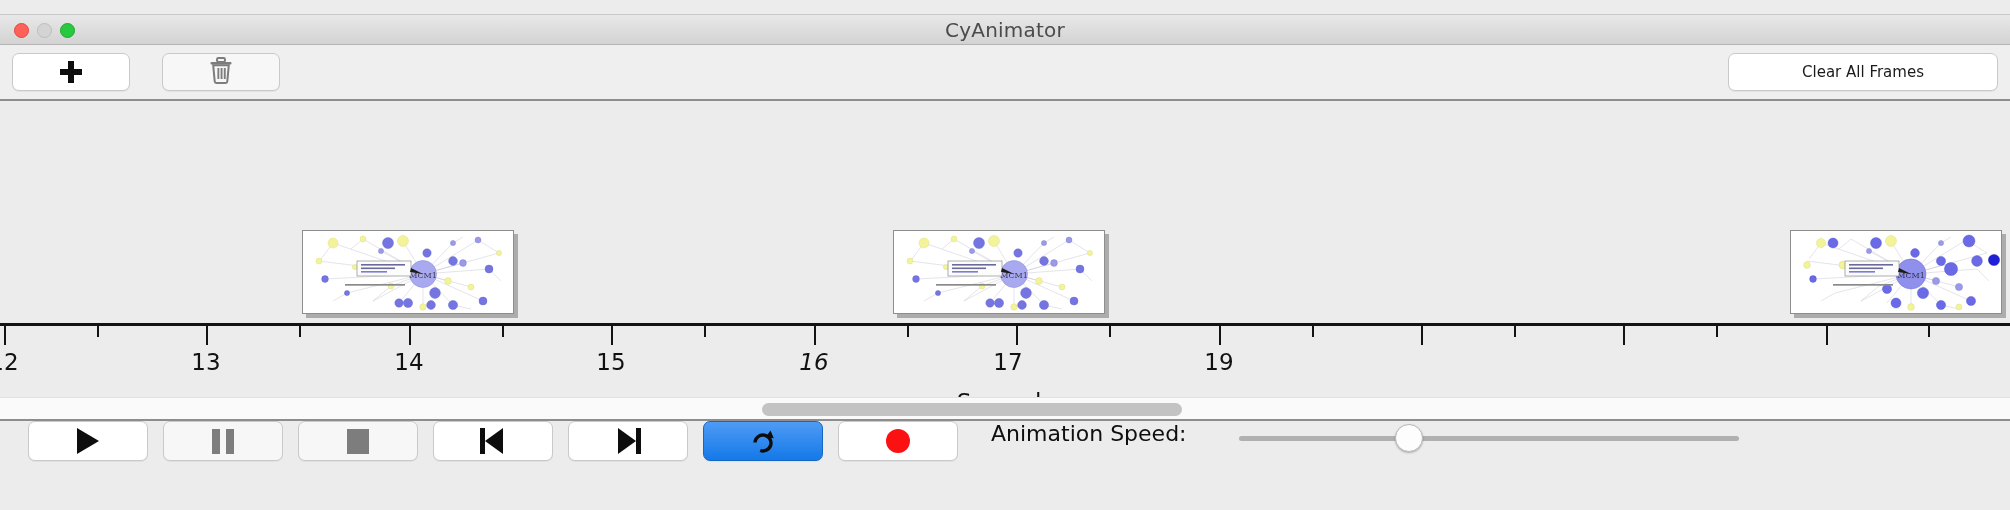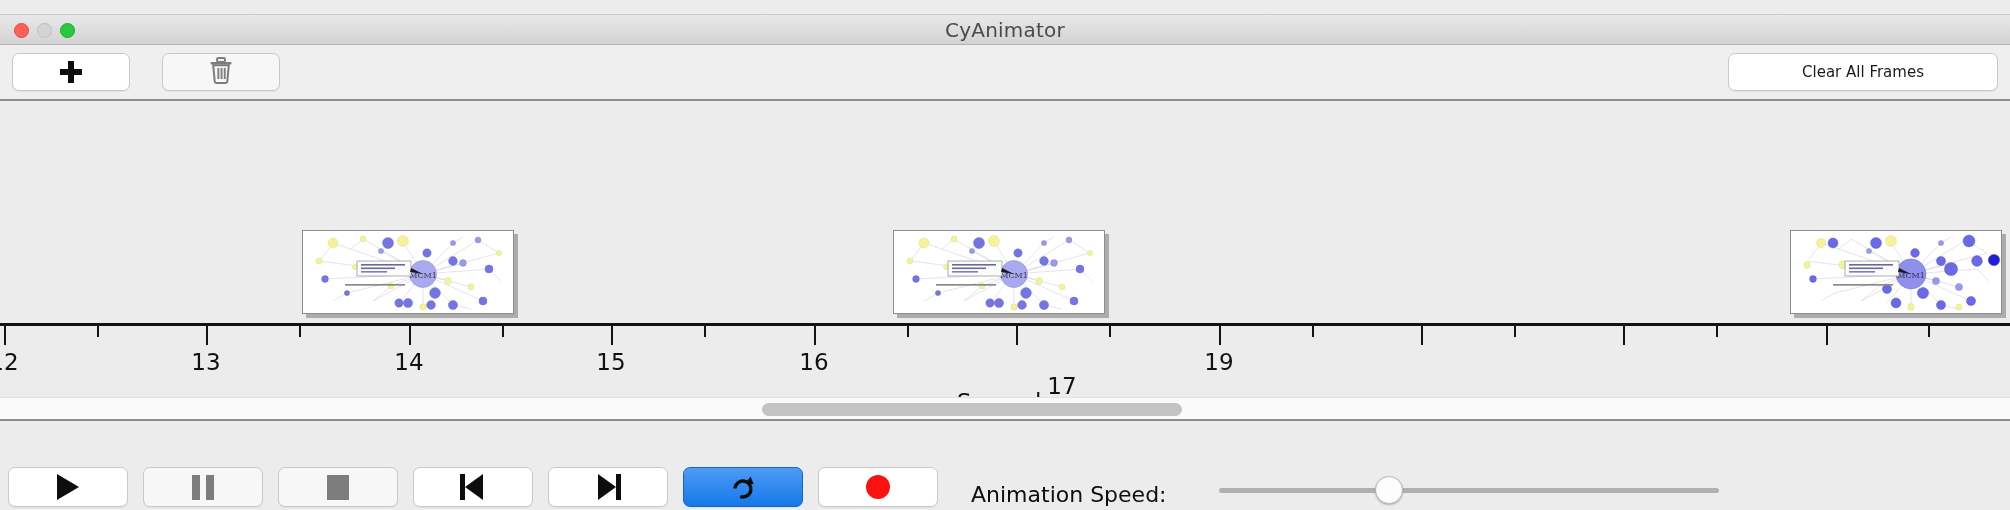--- a/index.html
+++ b/index.html
@@ -140,21 +140,21 @@
   }
   .hscroll-thumb {
     position: absolute; top: 5px; left: 762px; width: 420px; height: 13px;
     background: #c3c3c3; border-radius: 7px; cursor: pointer;
   }
 
   
   .playbar {
     position: relative; height: 86px;
     background: #ececec;
-    display: flex; align-items: flex-end; padding-left: 8px;
+    display: flex; align-items: flex-start; padding-left: 28px;
   }
   .pbtn {
     width: 120px; height: 40px;
     border: 1px solid #c9c9c9; border-radius: 7px;
     background: #ffffff;
     display: flex; align-items: center; justify-content: center;
     margin-right: 15px; cursor: pointer;
     box-shadow: 0 1px 0 rgba(0,0,0,.05);
   }
   .pbtn.dim { background: #f7f7f7; }
@@ -442,22 +442,22 @@
         <div class="tick minor" style="left:1514px;"></div>
         <div class="tick major" style="left:1623px;"></div>
         <div class="tick minor" style="left:1716px;"></div>
         <div class="tick major" style="left:1826px;"></div>
         <div class="tick minor" style="left:1928px;"></div>
 
         <div class="tick-label" style="left:4px;">12</div>
         <div class="tick-label" style="left:206px;">13</div>
         <div class="tick-label" style="left:409px;">14</div>
         <div class="tick-label" style="left:611px;">15</div>
-        <div class="tick-label" style="left:814px;">16</div>
-        <div class="tick-label" style="left:1062px;margin-top:24px;">17</div>
+        <div class="tick-label" style="left:814px;font-style:italic;">16</div>
+        <div class="tick-label" style="left:1008px;">17</div>
         <div class="tick-label" style="left:1219px;">19</div>
 
         <div class="axis-title">Seconds</div>
       </div>
 
       <div class="hscroll">
         <div class="hscroll-thumb"></div>
       </div>
     </div>
 

